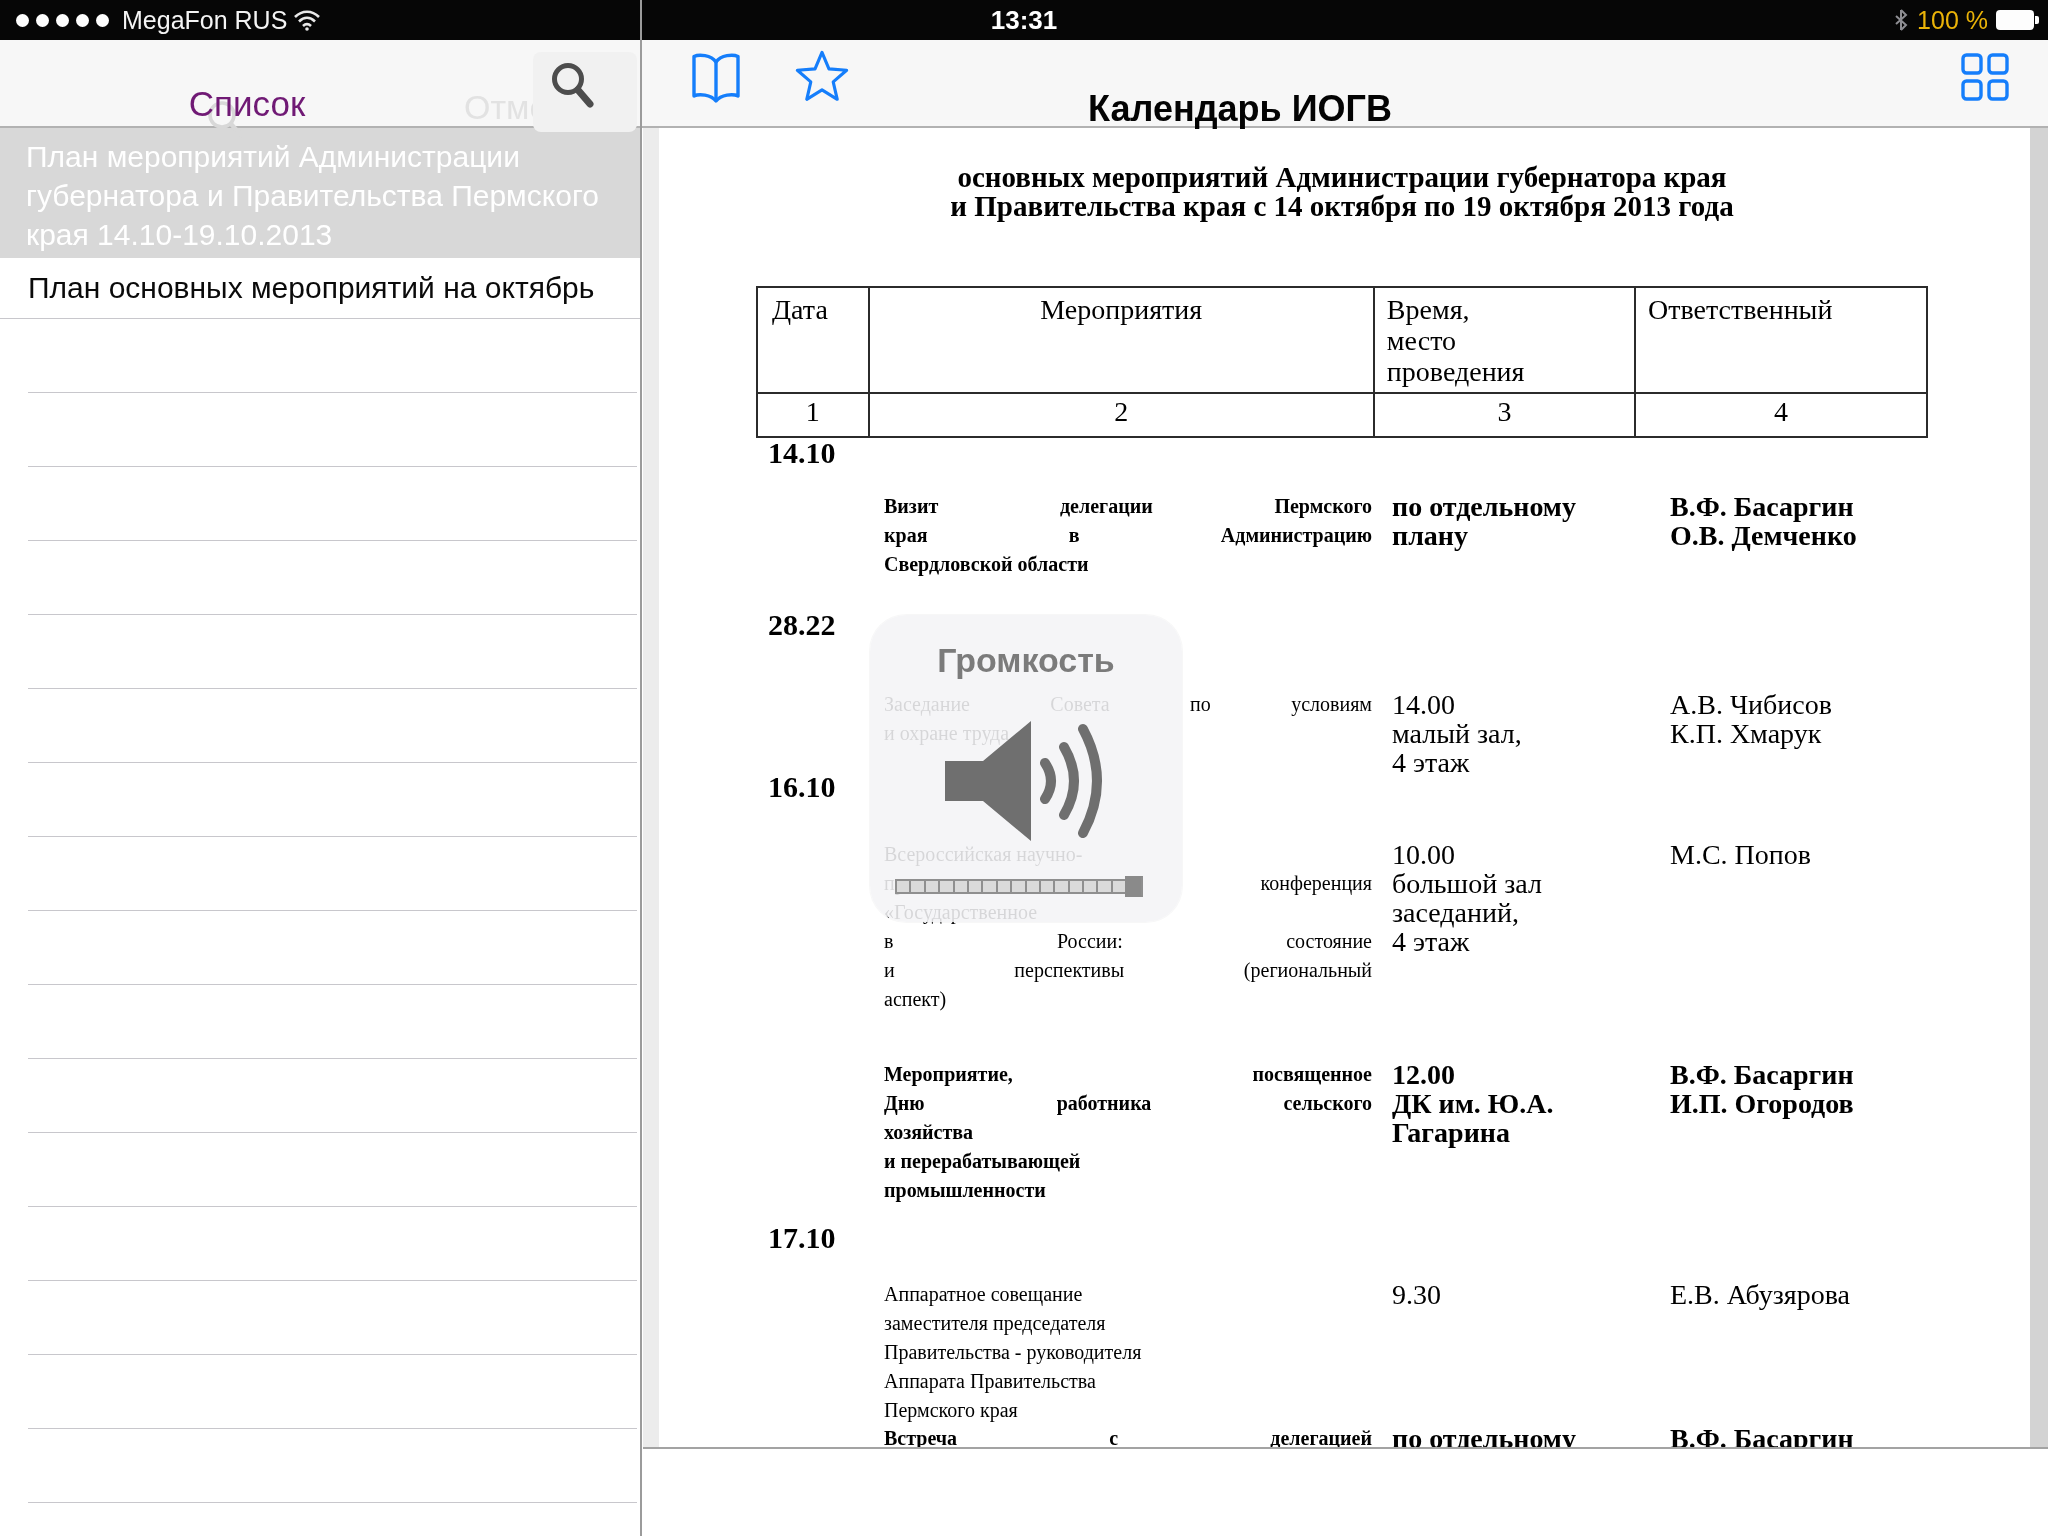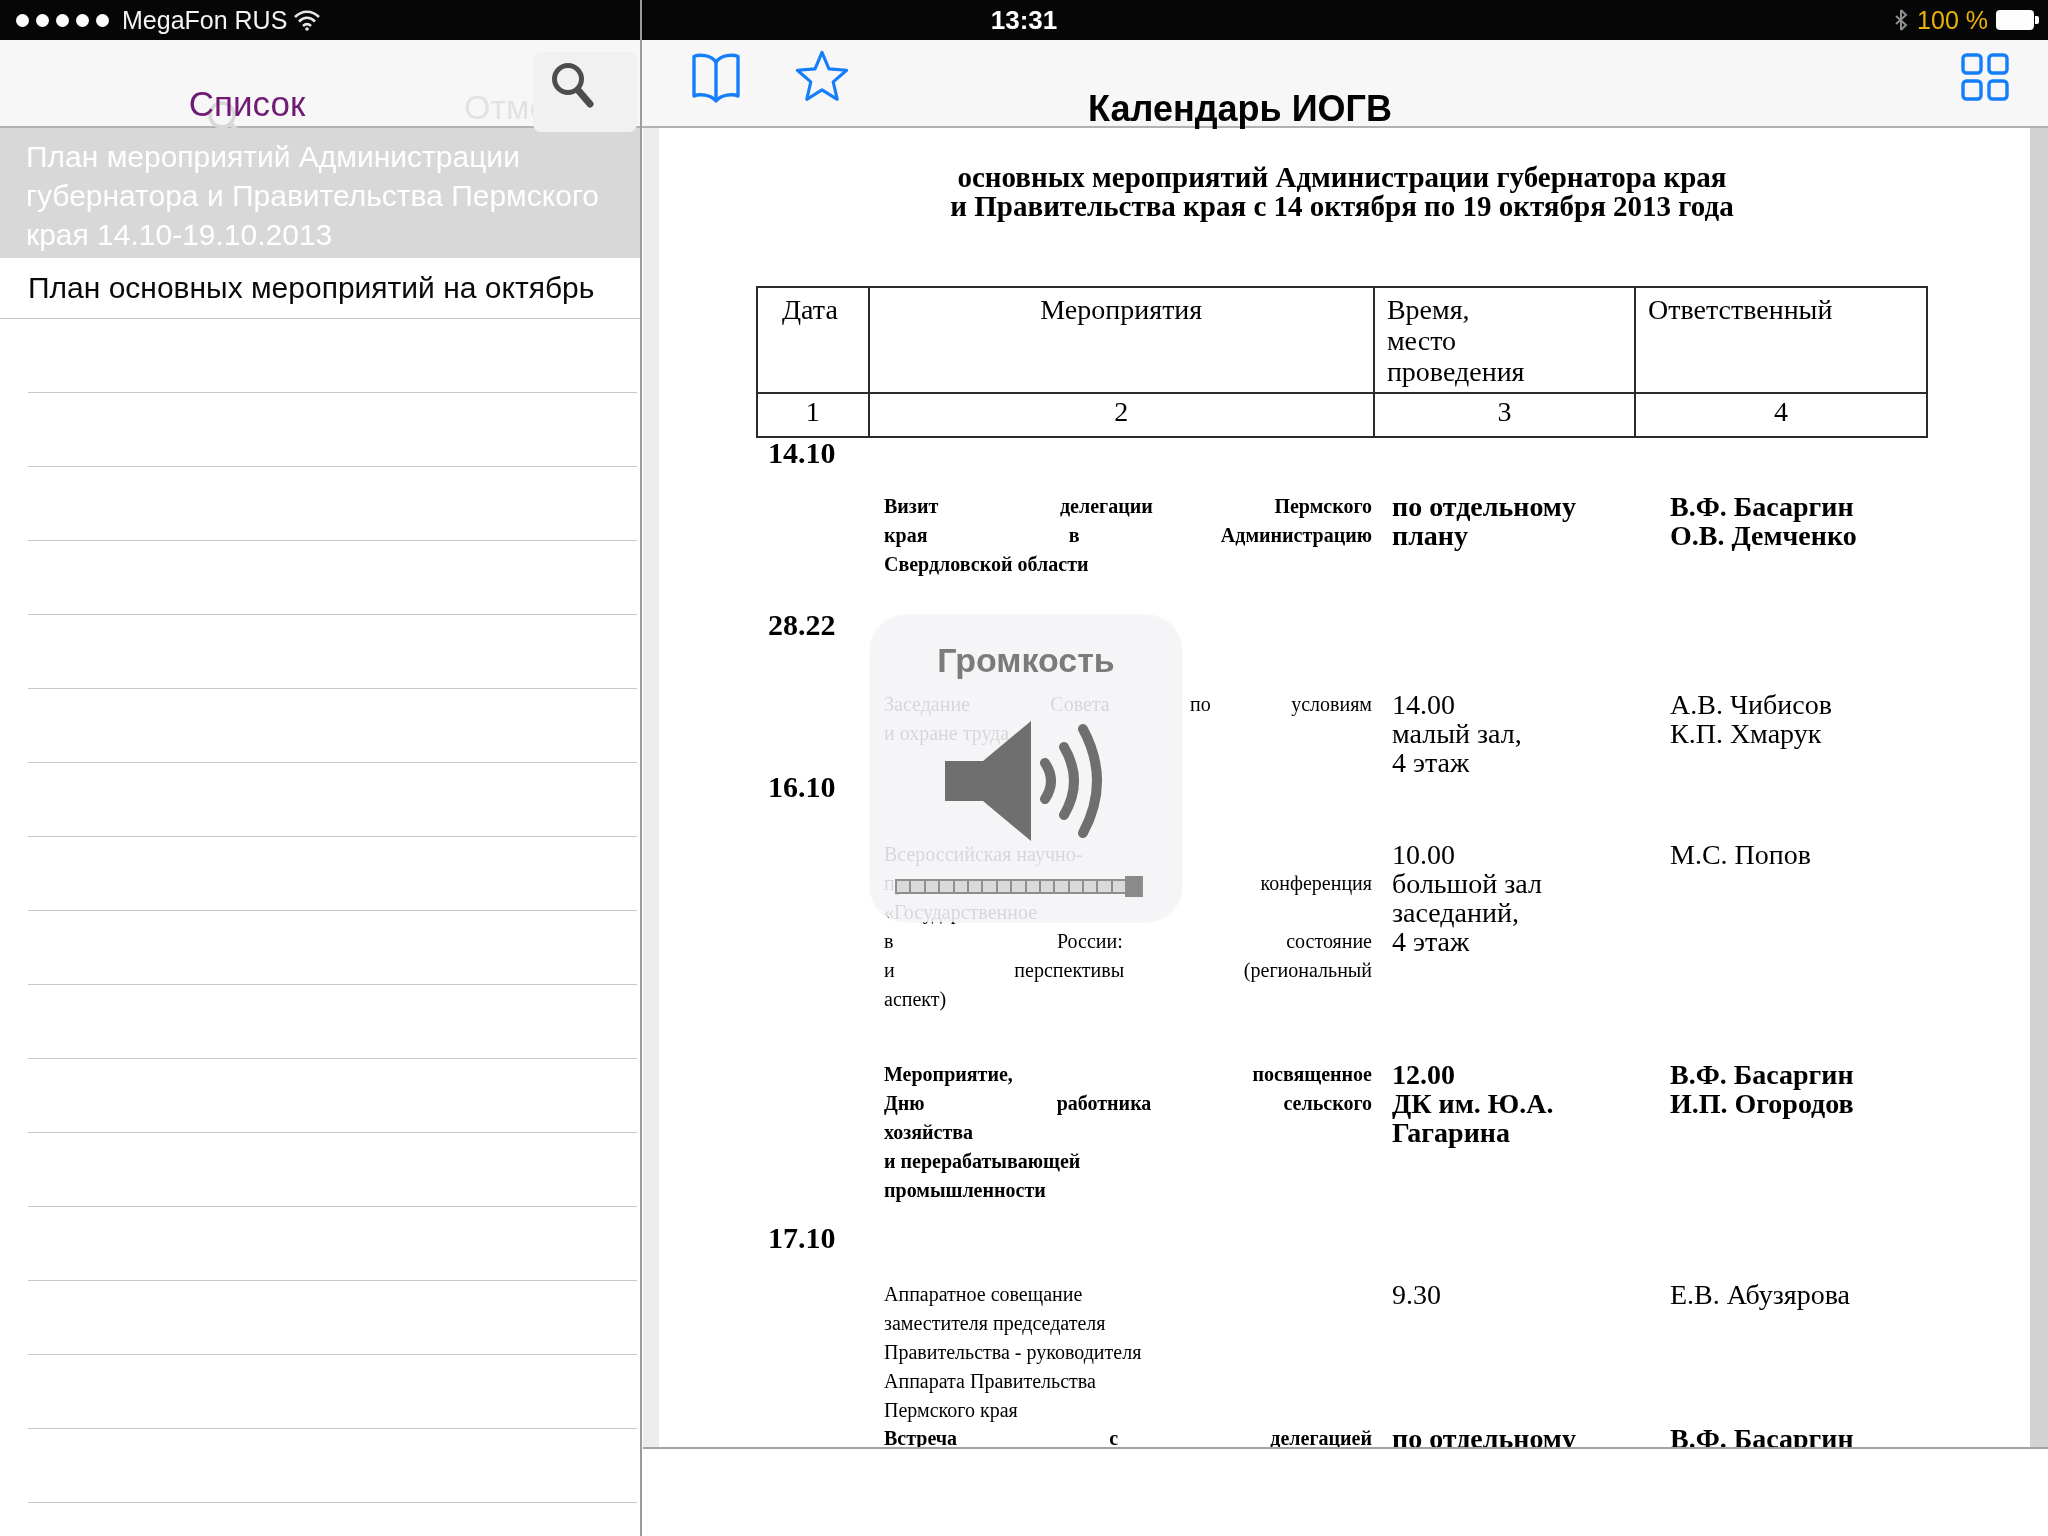--- a/index.html
+++ b/index.html
@@ -39,21 +39,21 @@
   .doc{font-family:"Liberation Serif",serif;color:#000;}
   .doc-title{position:absolute;left:113px;top:36px;width:1172px;text-align:center;font-weight:bold;font-size:29px;line-height:29px;}
   .doc-title .t1{letter-spacing:3px;}
   
   #doctable{position:absolute;left:113px;top:159px;width:1172px;border:2px solid #2b2b2b;box-sizing:border-box;font-size:28px;}
   .trow{display:flex;}
   .trow.hdr{height:104px;border-bottom:2px solid #2b2b2b;}
   .trow.nums{height:42px;}
   .tcell{box-sizing:border-box;border-right:2px solid #2b2b2b;padding-top:6px;}
   .tcell:last-child{border-right:none;}
-  .c0{width:112px;padding-left:24px;}
+  .c0{width:112px;padding-left:14px;}
   .c1{width:507px;text-align:center;}
   .c2{width:262px;padding-left:12px;line-height:31px;}
   .c3{width:291px;padding-left:12px;}
   .nums .tcell{text-align:center;padding-left:0;padding-top:2px;}
   
   .datehead{position:absolute;left:125px;font-size:30px;font-weight:bold;}
   .ev-act{position:absolute;left:241px;width:488px;font-size:20px;line-height:29px;}
   .ev-time{position:absolute;left:749px;width:240px;font-size:28px;line-height:29px;}
   .ev-resp{position:absolute;left:1015px;width:280px;font-size:28px;line-height:29px;margin-left:12px;}
   .bold{font-weight:bold;}

